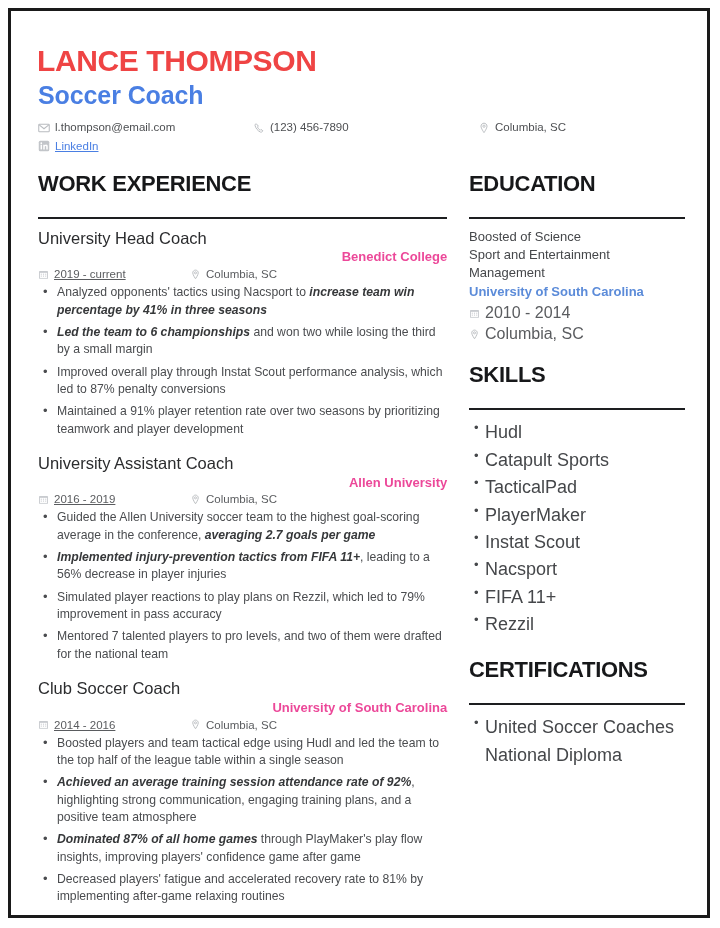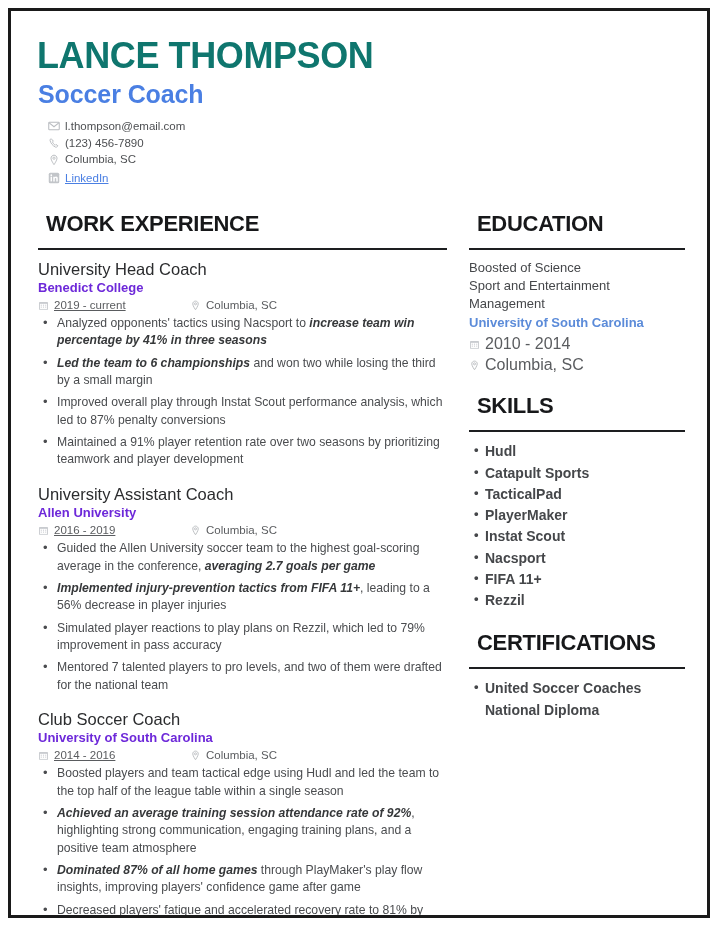--- a/index.html
+++ b/index.html
@@ -26,41 +26,40 @@
   }
   .sheet {
     position: absolute;
     left: 0; top: 0; right: 0; bottom: 0;
     padding: 18px 22px 10px 22px;
     box-sizing: border-box;
   }
 
   
   .name {
-    font-size: 36px;
+    font-size: 30px;
     font-weight: bold;
     letter-spacing: -0.4px;
-    color: #0f766e;
+    color: #ef4444;
     line-height: 1.08;
-    margin: 8px 0 2px 4px;
+    margin: 16px 0 2px 4px;
     font-stretch: condensed;
   }
   .job-title {
     font-size: 25px;
     font-weight: bold;
     color: #4a7fe3;
     margin: 4px 0 9px 5px;
     letter-spacing: -0.1px;
   }
   .contact-row {
     display: flex;
     align-items: flex-start;
-    margin-left: 15px;
+    margin-left: 5px;
     margin-bottom: 2px;
-    flex-direction: column;
   }
   .contact-item {
     display: flex;
     align-items: center;
     font-size: 11.5px;
     color: #4d4f52;
     line-height: 1.45;
   }
   .contact-item .ico { margin-right: 5px; display:flex; align-items:center; }
   .c-email { width: 215px; }
@@ -79,43 +78,44 @@
   }
   .col-left  { width: 418px; padding-left: 5px; box-sizing: border-box; }
   .col-gap   { width: 22px; }
   .col-right { width: 218px; box-sizing: border-box; }
 
   .section-title {
     font-size: 22px;
     font-weight: bold;
     color: #17181a;
     letter-spacing: -0.3px;
-    padding-bottom: 3px;
-    margin: 8px;
+    padding-bottom: 20px;
+    margin: 0;
     font-stretch: condensed;
   }
   .section-rule {
     border-bottom: 2.5px solid #1d1e20;
     margin-bottom: 9px;
   }
   .section + .section { margin-top: 19px; }
 
   .entry { margin-bottom: 15px; }
   .entry-title {
     font-size: 16.5px;
     color: #2b2c2e;
     line-height: 1.25;
     margin-bottom: 1px;
   }
   .entry-org {
     font-size: 13px;
     font-weight: bold;
-    color: #6d28d9;
+    color: #ec4899;
     line-height: 1.3;
     margin-bottom: 2px;
+    text-align: right;
   }
   .entry-meta {
     display: flex;
     align-items: center;
     font-size: 11.5px;
     color: #5a5c5f;
     margin-bottom: 4px;
   }
   .meta-date { display:flex; align-items:center; width: 152px; text-decoration: underline; }
   .meta-loc  { display:flex; align-items:center; }
@@ -170,24 +170,23 @@
   }
   .edu-meta .ico { margin-right: 5px; display:flex; align-items:center; }
 
   ul.plain {
     margin: 0;
     padding-left: 16px;
     list-style: none;
   }
   ul.plain li {
     position: relative;
-    font-size: 14px;
+    font-size: 18px;
     line-height: 1.52;
     color: #45474a;
-    font-weight: bold;
   }
   ul.plain li::before {
     content: "\2022";
     position: absolute;
     left: -11px;
     top: -1px;
     font-size: 13px;
     color: #45474a;
   }
   .ico svg { display: block; }

